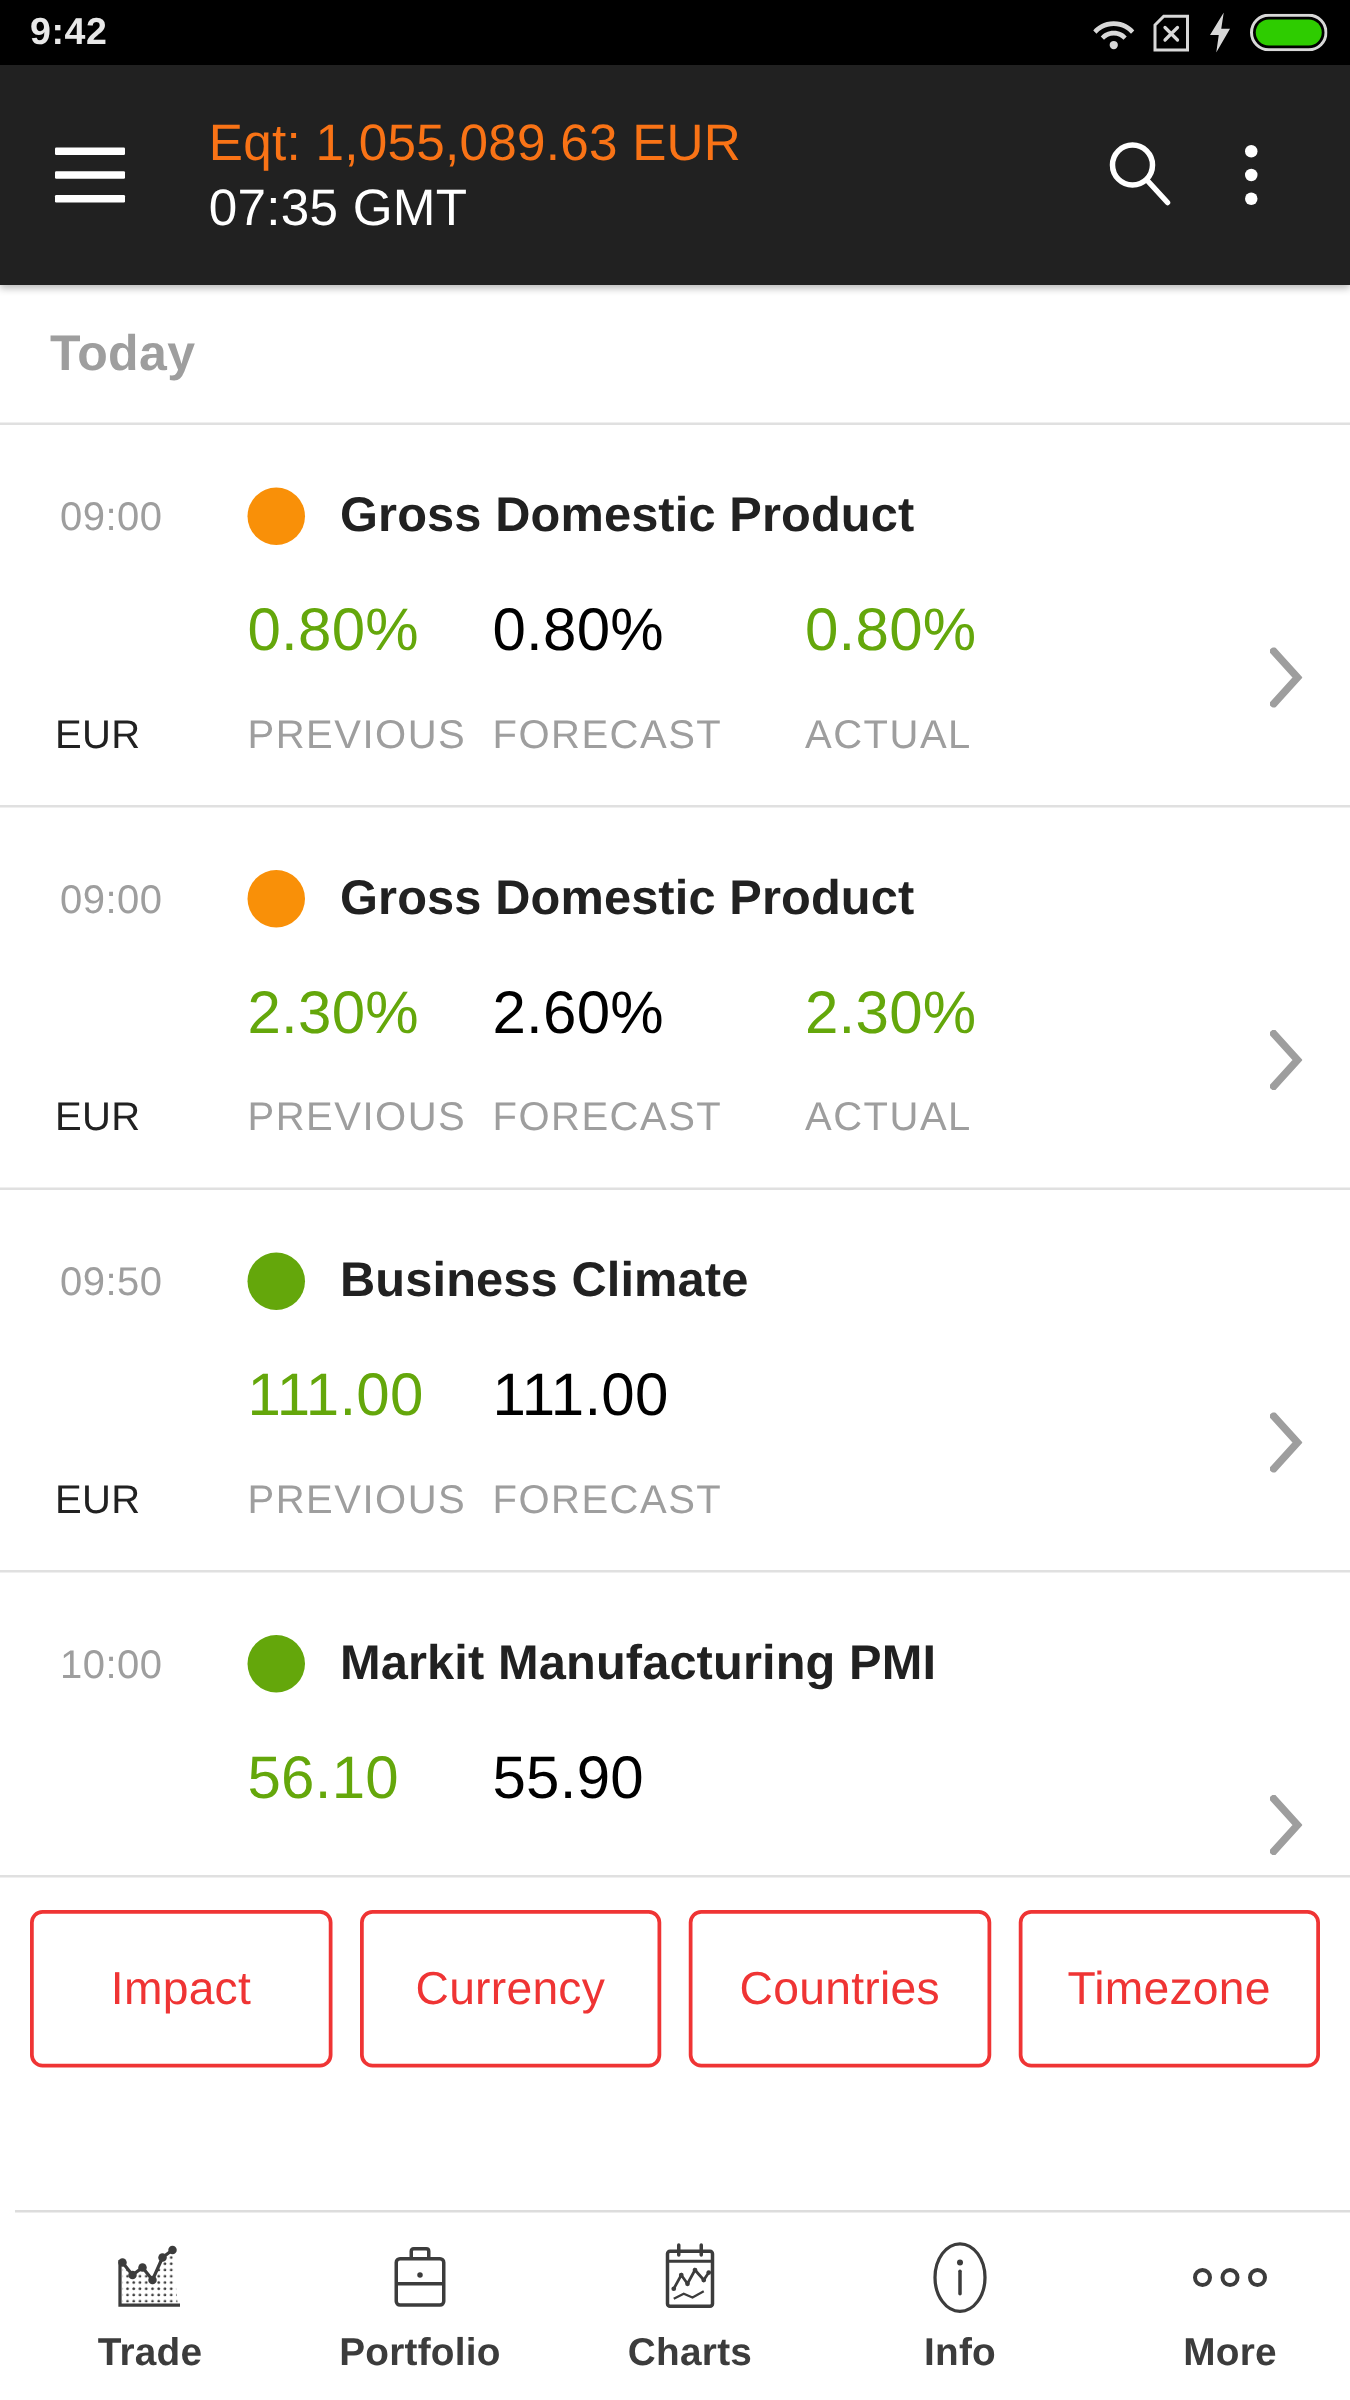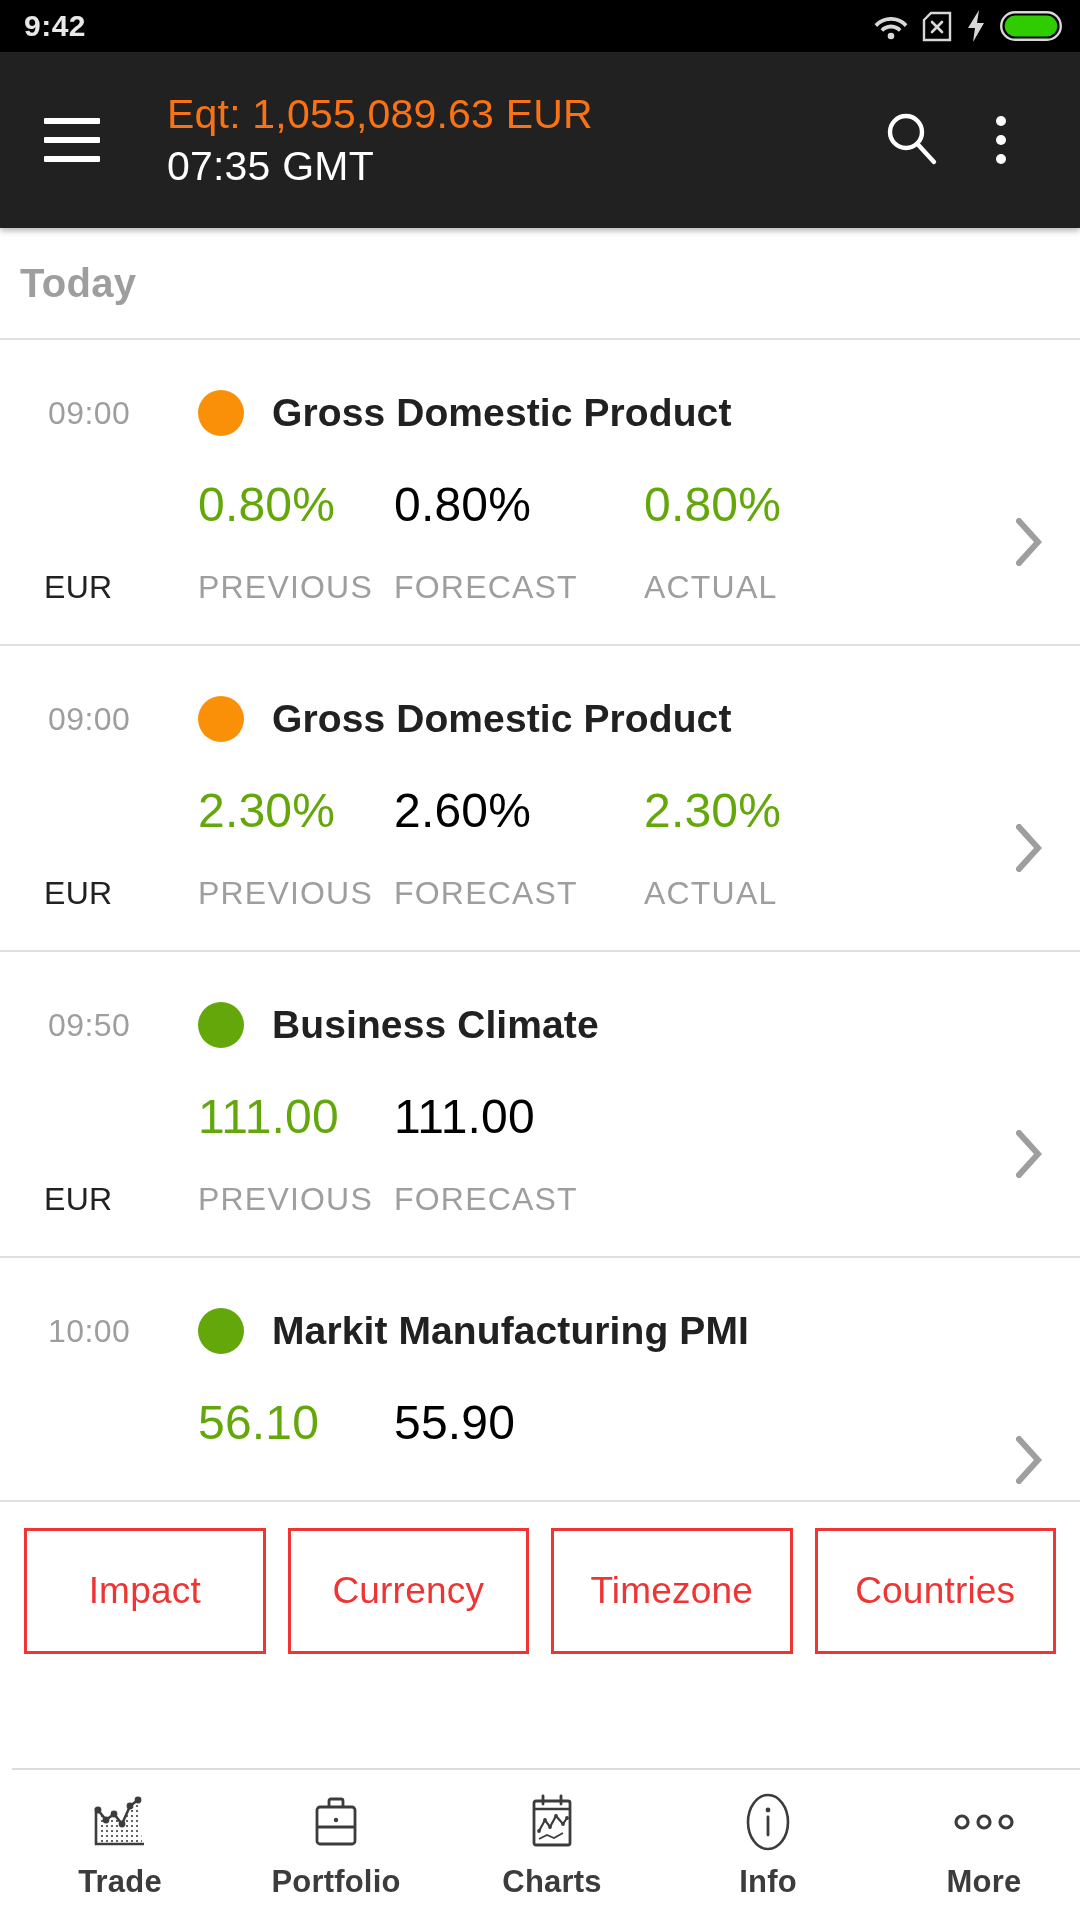--- a/index.html
+++ b/index.html
@@ -35,21 +35,21 @@
   .toolbar-sub{ color:#ffffff; font-size:41px; line-height:1.18; letter-spacing:0.2px;}
   .tb-action{ width:90px; display:flex; align-items:center; justify-content:center; cursor:pointer; flex:0 0 auto;}
   .dots-vert{ display:flex; flex-direction:column; gap:9px; align-items:center; }
   .dots-vert i{ width:10px; height:10px; border-radius:50%; background:#ffffff; display:block;}
 
   
   .content{ background:#ffffff; }
 
   .section-header{
     height:110px; display:flex; align-items:center;
-    padding-left:20px; 
+    padding-left:40px; 
   }
   .section-header .lbl{ font-size:40px; color:#9e9e9e; font-weight:bold; letter-spacing:0.3px;}
 
   .divider{ height:2px; background:#e0e0e0; width:100%; }
 
   .event{
     position:relative;
     padding:34px 0 26px 0;
   }
   .ev-top{ display:flex; align-items:center; padding:0 44px 0 48px; height:78px;}
@@ -81,21 +81,21 @@
 
   
   .filters{
     display:flex; align-items:center; gap:22px;
     padding:26px 24px 24px 24px;
   }
   .chip{
     flex:1 1 0;
     height:126px;
     border:3px solid #ef3434;
-    border-radius:0;
+    border-radius:10px;
     display:flex; align-items:center; justify-content:center;
     background:#ffffff; cursor:pointer;
   }
   .chip span{ font-size:37px; color:#ef3434; letter-spacing:0.2px;}
 
   
   .bottomnav{
     position:absolute; left:12px; bottom:0; width:1080px; height:152px;
     border-top:2px solid #dcdcdc; background:#ffffff;
     display:flex; align-items:center;
@@ -267,24 +267,24 @@
   <div class="divider"></div>
 
   <div class="filters">
     <div class="chip">
       <span>Impact</span>
     </div>
     <div class="chip">
       <span>Currency</span>
     </div>
     <div class="chip">
+      <span>Countries</span>
+    </div>
+    <div class="chip">
       <span>Timezone</span>
-    </div>
-    <div class="chip">
-      <span>Countries</span>
     </div>
   </div>
 </div>
 
 <div class="bottomnav">
 
   <div class="nav-item">
     <div class="nav-icon">
       <svg width="60" height="56" viewBox="0 0 60 56">
         <defs>

